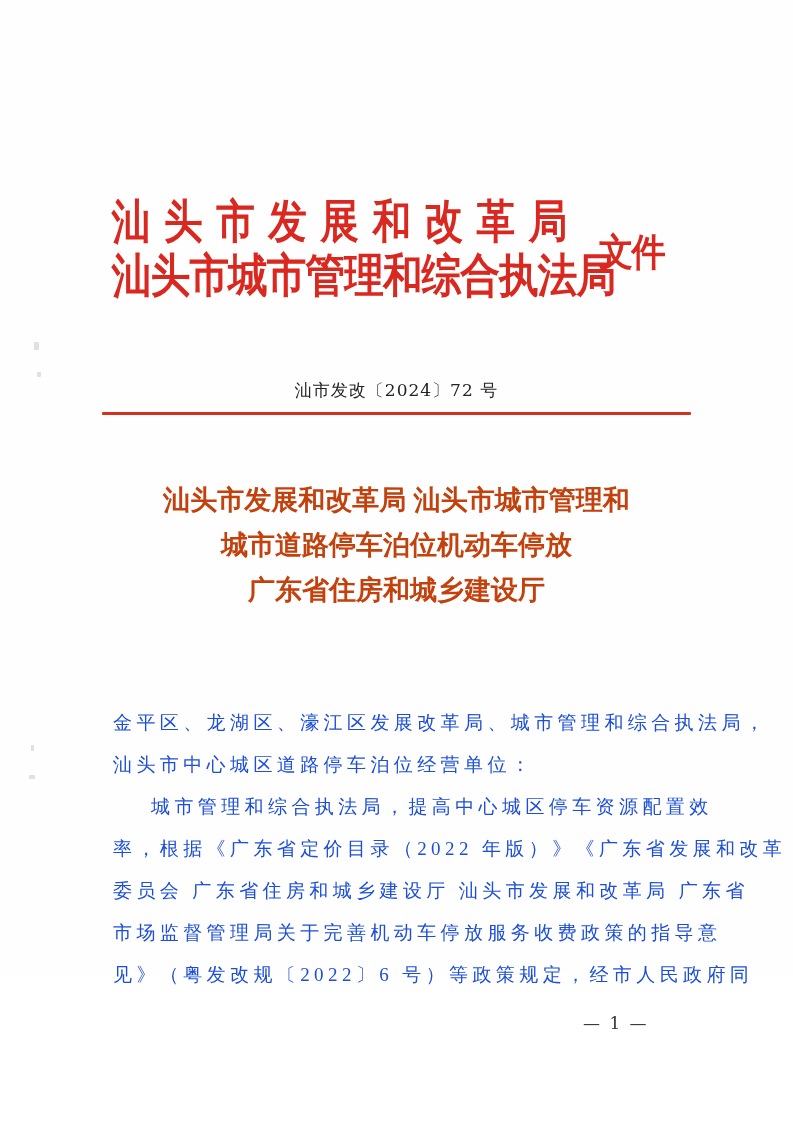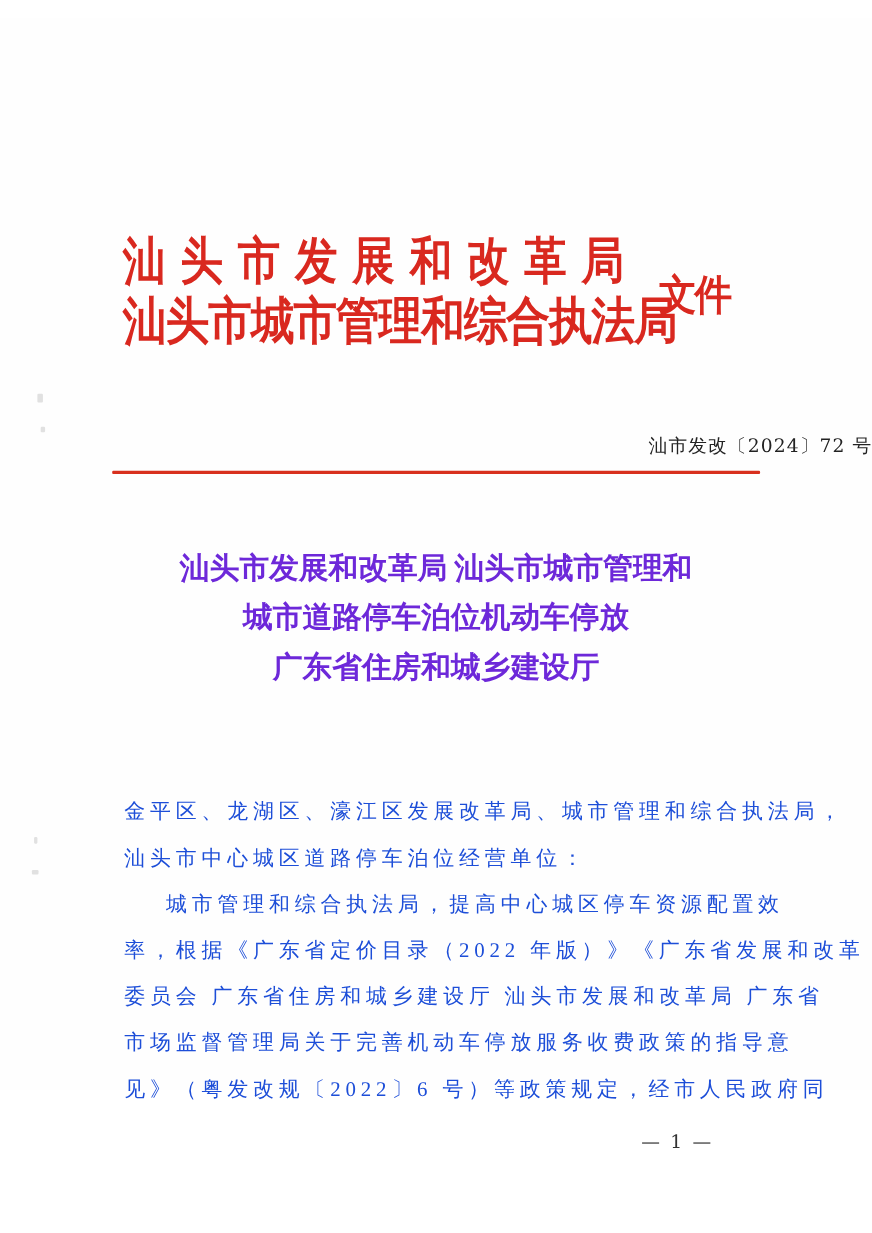--- a/index.html
+++ b/index.html
@@ -10,21 +10,21 @@
     body {
       width: 793px;
       height: 1121px;
       position: relative;
       overflow: hidden;
       font-family: "DejaVu Serif", "Liberation Serif", serif;
       color: #1c1c1c;
     }
     .page {
       position: absolute;
-      left: 0; top: 16px;
+      left: 0; top: 0;
       width: 793px;
       height: 975px;
       background: #fefefe;
     }
 
     
     .red-header {
       position: absolute;
       left: 112px;
       top: 196px;
@@ -66,21 +66,21 @@
       transform: scaleX(0.9);
       transform-origin: left top;
     }
 
     
     .doc-number {
       position: absolute;
       left: 0;
       width: 793px;
       top: 378px;
-      text-align: right;
+      text-align: center;
       font-size: 17px;
       line-height: 24px;
       letter-spacing: 1px;
       color: #222;
     }
     .red-rule {
       position: absolute;
       left: 102px;
       top: 412px;
       width: 589px;
@@ -92,26 +92,26 @@
     
     .title-block {
       position: absolute;
       left: 0;
       width: 793px;
       top: 478px;
       text-align: center;
     }
     .title-line {
       display: block;
-      font-family: Liberation Serif, serif;
+      font-family: Liberation Sans, sans-serif;
       font-weight: bold;
       font-size: 27px;
       line-height: 45px;
       letter-spacing: 0px;
-      color: #6d28d9;
+      color: #c2410c;
       white-space: nowrap;
     }
 
     
     .body-text {
       position: absolute;
       left: 113px;
       top: 702px;
       width: 580px;
       font-family: Liberation Serif, serif;

